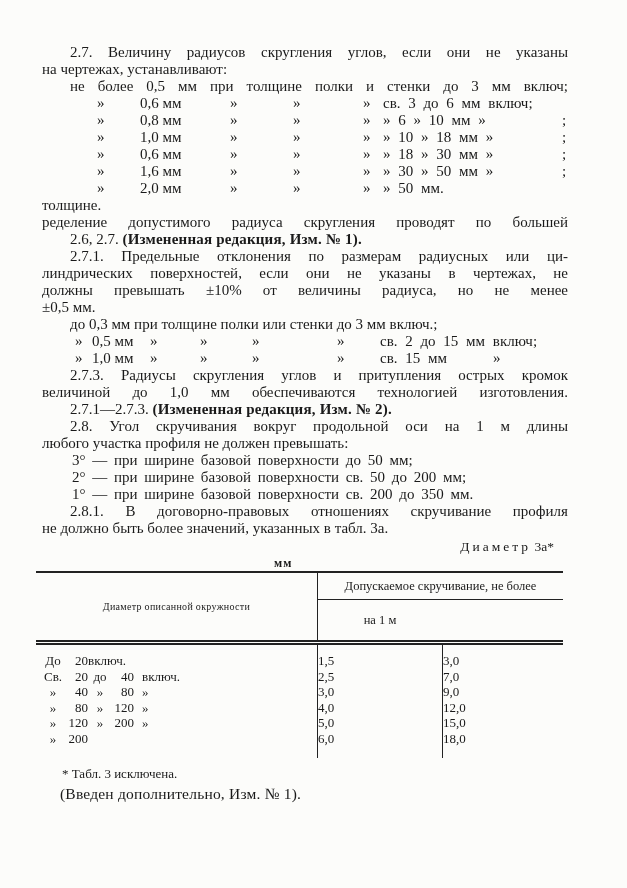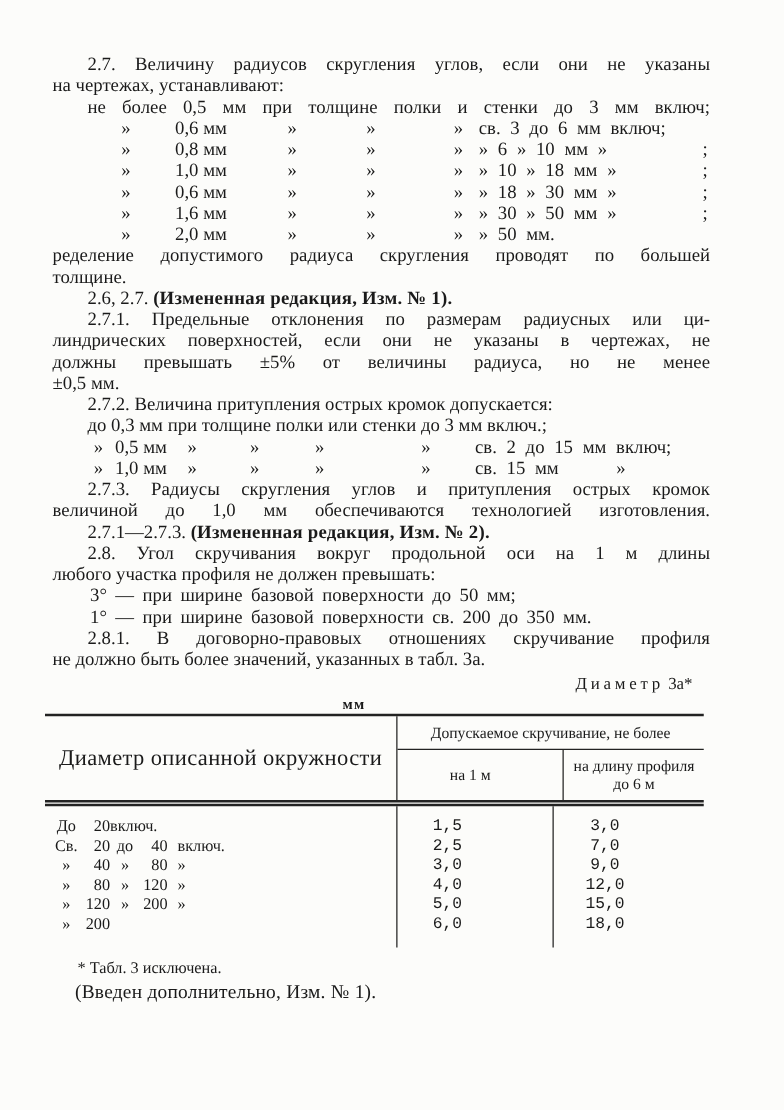--- a/index.html
+++ b/index.html
@@ -23,40 +23,40 @@
   .bm{left:33px;}  .bv{left:50px;}  .bd1{left:108px;} .bd2{left:158px;} .bd3{left:210px;}
   .bd4{left:295px;} .br{left:338px;word-spacing:4px;} .bt{left:451px;}
   .twist{padding-left:30px;word-spacing:3px;}
   
   .tcaption{text-align:right;padding-right:14px;font-size:13.5px;height:17px;margin-top:1px;}
   .tcap-word{letter-spacing:3px;}
   .unit{font-weight:bold;font-size:12px;height:15px;padding-left:232px;letter-spacing:1px;}
   .tbl{position:relative;margin-left:-6px;width:527px;border-top:2.5px solid #222;margin-top:1px;}
   .thead{display:flex;border-bottom:5px double #222;}
   .th-left{width:281px;display:flex;align-items:center;justify-content:center;
-           font-size:18px;letter-spacing:.3px;}
+           font-size:10px;letter-spacing:.3px;}
   .th-right{width:246px;border-left:1.5px solid #222;box-sizing:border-box;}
   .th-group{height:26px;line-height:26px;text-align:center;font-size:12.5px;
             border-bottom:1.5px solid #222;}
   .th-subs{display:flex;height:40px;gap:16px;}
   .th-sub1{width:124px;display:flex;align-items:center;justify-content:center;font-size:12.5px;}
   .th-sub2{width:120px;border-left:1.5px solid #222;box-sizing:border-box;display:flex;
            align-items:center;justify-content:center;text-align:center;font-size:12.5px;
            white-space:pre-line;line-height:14px;}
   .tbody{display:flex;}
   .tb-c1{width:281px;padding:7px 0 13px 6px;box-sizing:border-box;}
   .tb-c2{width:125px;border-left:1.5px solid #222;box-sizing:border-box;padding:7px 44px 13px 0;}
   .tb-c3{width:121px;border-left:1.5px solid #222;box-sizing:border-box;padding:7px 38px 13px 0;}
   .tr1{display:flex;height:15.5px;font-size:13px;white-space:nowrap;}
   .s1{width:22px;text-align:center;}
   .s2{width:24px;text-align:right;}
   .s3{width:24px;text-align:center;}
   .s4{width:22px;text-align:right;}
   .s5{padding-left:8px;}
-  .tval{height:15.5px;font-size:13px;text-align:center;font-family:Liberation Mono, monospace;}
+  .tval{height:15.5px;font-size:13px;}
   .footnote{font-size:13px;padding-left:20px;margin-top:7px;height:16px;}
   .closing{font-weight:normal;font-size:15.5px;padding-left:18px;margin-top:4px;letter-spacing:.2px;}
 </style>
 </head>
 <body>
 
 <div class="page">
   <div class="content">
 
 
@@ -117,34 +117,33 @@
           <span class="rv">2,0 мм</span>
           <span class="rd1">»</span>
           <span class="rd2">»</span>
           <span class="rd3">»</span>
           <span class="rr">» 50 мм.</span>
           <span class="rt"></span>
       </div>
     </div>
 
     <div>
+      <div class="pline">толщине.</div>
       <div class="pline j">ределение допустимого радиуса скругления проводят по большей</div>
-      <div class="pline">толщине.</div>
     </div>
 
     <div class="pline ind"><span>2.6, 2.7. </span><span class="b">(Измененная редакция, Изм. № 1).</span></div>
 
     <div>
       <div class="pline j ind">2.7.1. Предельные отклонения по размерам радиусных или ци-</div>
       <div class="pline j">линдрических поверхностей, если они не указаны в чертежах, не</div>
-      <div class="pline j">должны превышать ±5% от величины радиуса, но не менее</div>
+      <div class="pline j">должны превышать ±10% от величины радиуса, но не менее</div>
       <div class="pline">±0,5 мм.</div>
     </div>
 
-    <div class="pline ind">2.7.2. Величина притупления острых кромок допускается:</div>
 
     <div>
       <div class="pline ind">до 0,3 мм при толщине полки или стенки до 3 мм включ.;</div>
       <div class="rrow">
         <span class="bm">»</span>
           <span class="bv">0,5 мм</span>
           <span class="bd1">»</span>
           <span class="bd2">»</span>
           <span class="bd3">»</span>
           <span class="bd4">»</span>
@@ -170,41 +169,40 @@
 
     <div class="pline ind"><span>2.7.1—2.7.3. </span><span class="b">(Измененная редакция, Изм. № 2).</span></div>
 
     <div>
       <div class="pline j ind">2.8. Угол скручивания вокруг продольной оси на 1 м длины</div>
       <div class="pline">любого участка профиля не должен превышать:</div>
     </div>
 
     <div>
       <div class="pline twist">3° — при ширине базовой поверхности до 50 мм;</div>
+      <div class="pline twist">2° — при ширине базовой поверхности св. 50 до 200 мм;</div>
       <div class="pline twist">1° — при ширине базовой поверхности св. 200 до 350 мм.</div>
     </div>
 
     <div>
       <div class="pline j ind">2.8.1. В договорно-правовых отношениях скручивание профиля</div>
       <div class="pline">не должно быть более значений, указанных в табл. 3а.</div>
     </div>
 
     <div class="tcaption"><span class="tcap-word">Диаметр</span> <span>3а*</span></div>
 
     <div class="unit">мм</div>
 
     <div class="tbl">
       <div class="thead">
         <div class="th-left">Диаметр описанной окружности</div>
         <div class="th-right">
           <div class="th-group">Допускаемое скручивание, не более</div>
           <div class="th-subs">
             <div class="th-sub1">на 1 м</div>
-            <div class="th-sub2">на длину профиля
-до 6 м</div>
           </div>
         </div>
       </div>
       <div class="tbody">
         <div class="tb-c1">
           <div class="tr1">
               <span class="s1">До</span>
               <span class="s2">20</span>
               <span class="s3">включ.</span>
               <span class="s4"></span>

